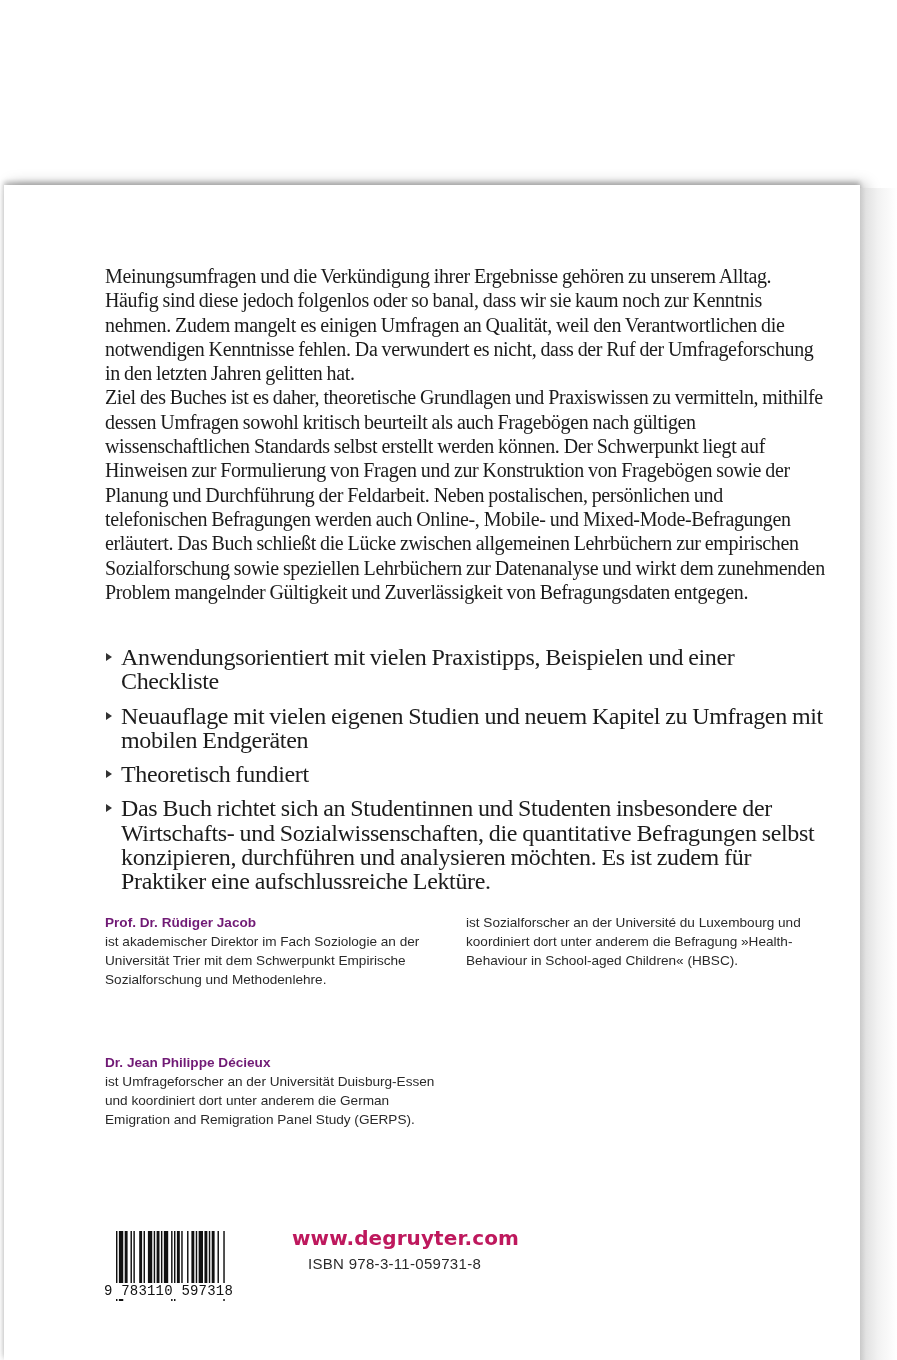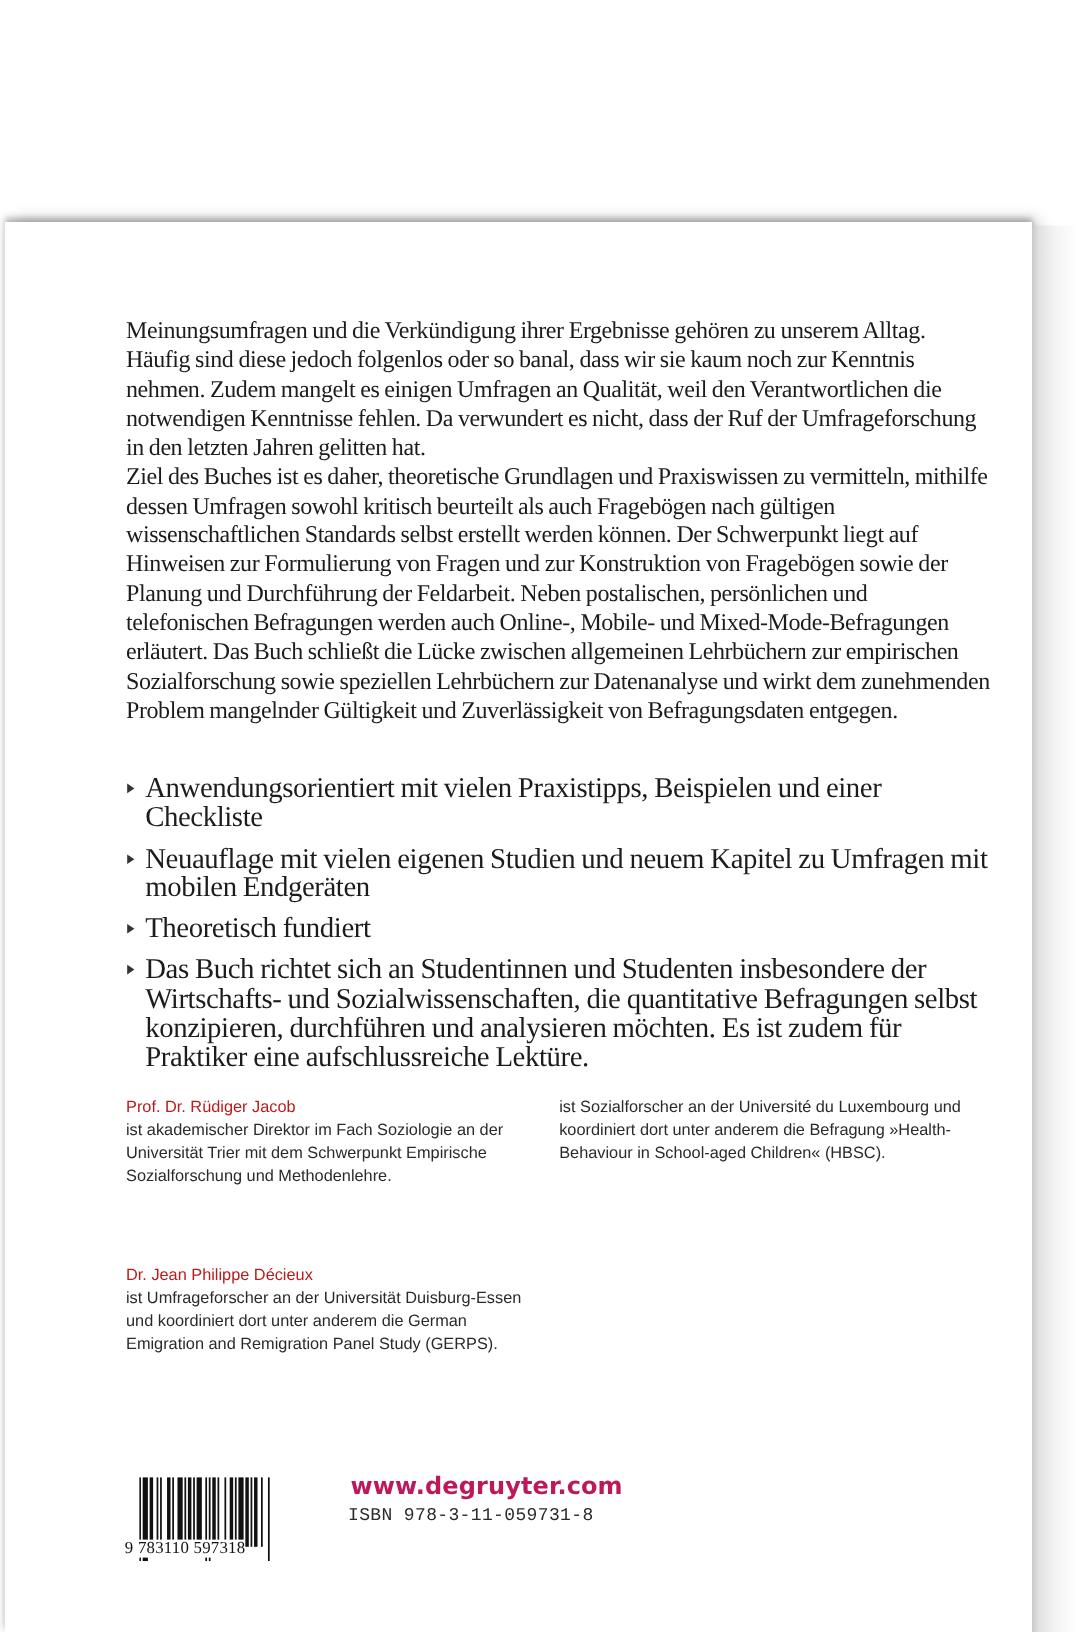--- a/index.html
+++ b/index.html
@@ -28,36 +28,36 @@
     letter-spacing:-0.35px; word-spacing:-0.5px; margin-bottom:10px;
   }
   .bullets li .tri {
     position:absolute; left:1px; top:8px; width:0; height:0;
     border-top:4px solid transparent; border-bottom:4px solid transparent; border-left:6px solid #333;
   }
   .author {
     position:absolute; font-family:"Liberation Sans", sans-serif; font-size:13.6px; line-height:19px;
     color:#2a2a2a;
   }
-  .author .name { font-weight:normal; color:#b91c1c; }
+  .author .name { font-weight:bold; color:#701a75; }
   .a1 { left:105px; top:913px; width:340px; }
   .a2 { left:466px; top:913px; width:360px; }
   .a3 { left:105px; top:1053px; width:340px; }
   .barcode { position:absolute; left:116px; top:1231px; width:148px; height:70px; }
   .barcode-digits {
-    position:absolute; left:104px; top:1283px; width:165px; font-family:Liberation Serif, serif;
+    position:absolute; left:104px; top:1283px; width:165px; font-family:Liberation Mono, monospace;
     font-size:14px; letter-spacing:0.2px; color:#111; background:transparent;
   }
   .barcode-digits span { background:#fff; }
   .website {
     position:absolute; left:292px; top:1226px; font-family:"DejaVu Sans", sans-serif; font-weight:bold;
     font-size:20px; color:#be185d; letter-spacing:0.1px;
   }
   .isbn {
-    position:absolute; left:290px; top:1255px; font-family:Liberation Mono, monospace;
+    position:absolute; left:308px; top:1255px; font-family:Liberation Sans, sans-serif;
     font-size:15px; color:#2a2a2a; letter-spacing:0.3px;
   }
 </style>
 </head>
 <body>
 
 <div class="page"></div>
 <div class="page-right-shadow"></div>
 
 <div class="blurb">

